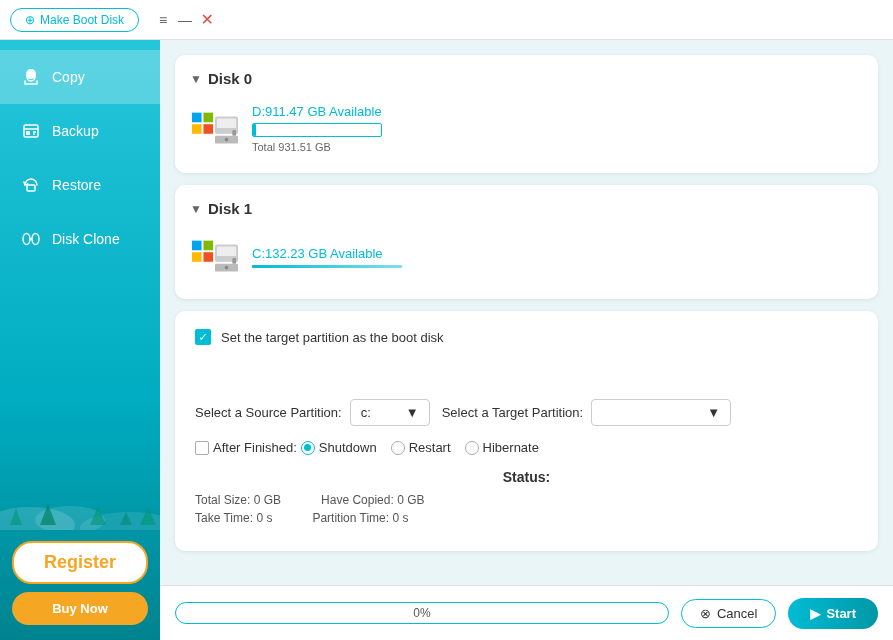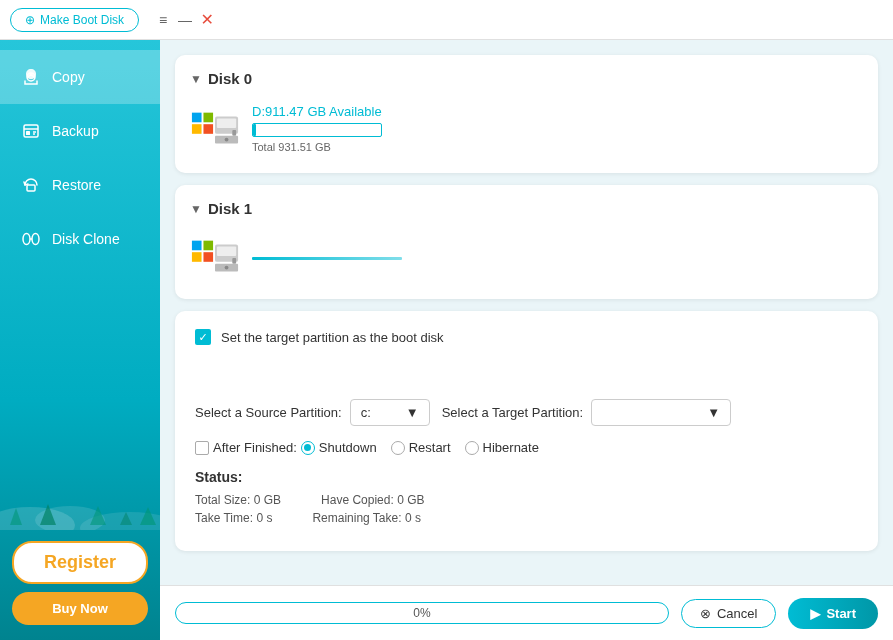--- a/index.html
+++ b/index.html
@@ -351,21 +351,21 @@
     .radio-dot.selected::after {
       content: '';
       width: 7px;
       height: 7px;
       border-radius: 50%;
       background: #00bcd4;
       display: block;
     }
     .radio-dot.unchecked { border-color: #aaa; }
 
-    .status-section { margin-bottom: 8px; }
+    .status-section { margin-bottom: 8px; text-align: center; }
     .status-title {
       font-size: 14px;
       font-weight: 600;
       color: #333;
       margin-bottom: 8px;
     }
     .status-row {
       display: flex;
       gap: 40px;
       font-size: 12px;
@@ -569,20 +569,23 @@
               <rect x="2" y="16" width="10" height="10" fill="#ffb900"></rect>
               <rect x="14" y="16" width="10" height="10" fill="#f25022"></rect>
               <rect x="26" y="8" width="24" height="18" rx="2" fill="#ccc"></rect>
               <rect x="28" y="10" width="20" height="10" rx="1" fill="#eee"></rect>
               <rect x="44" y="22" width="4" height="6" rx="1" fill="#999"></rect>
               <rect x="26" y="28" width="24" height="8" rx="1" fill="#bbb"></rect>
               <circle cx="38" cy="32" r="2" fill="#888"></circle>
             </svg>
           </div>
           <div class="disk-info">
+            <div class="disk-drive-label">
+              <span>C:</span><span>132.23 GB Available</span>
+            </div>
             <div class="disk-underline"></div>
           </div>
         </div>
       </div>
 
       <div class="ops-panel">
 
         <div class="ops-row">
           <div class="checkbox-custom">✓</div>
           <span class="ops-label">Set the target partition as the boot disk</span>
@@ -635,21 +638,21 @@
               <span>Have Copied:</span>
               <span>0 GB</span>
             </span>
           </div>
           <div class="status-row">
             <span>
               <span>Take Time:</span>
               <span>0 s</span>
             </span>
             <span>
-              <span>Remaining Take:</span>
+              <span>Partition Time:</span>
               <span>0 s</span>
             </span>
           </div>
         </div>
       </div>
 
     </div>
 
     <div class="bottom-bar">
       <div class="progress-outer">

